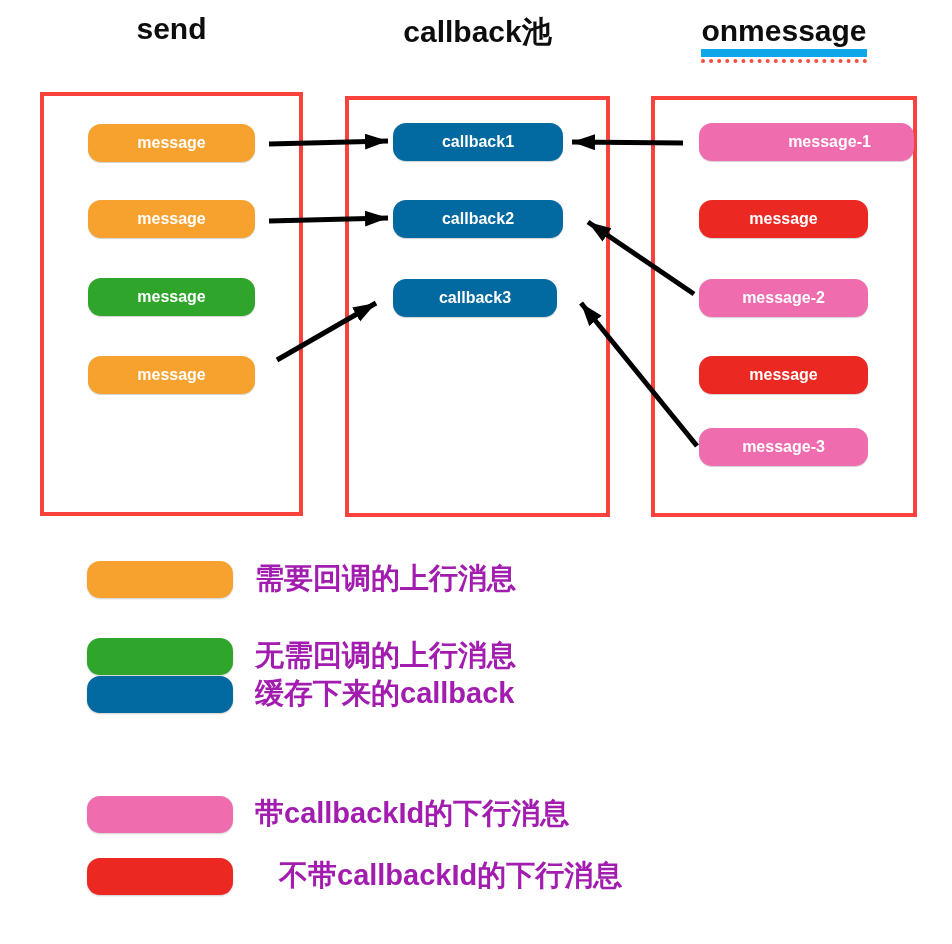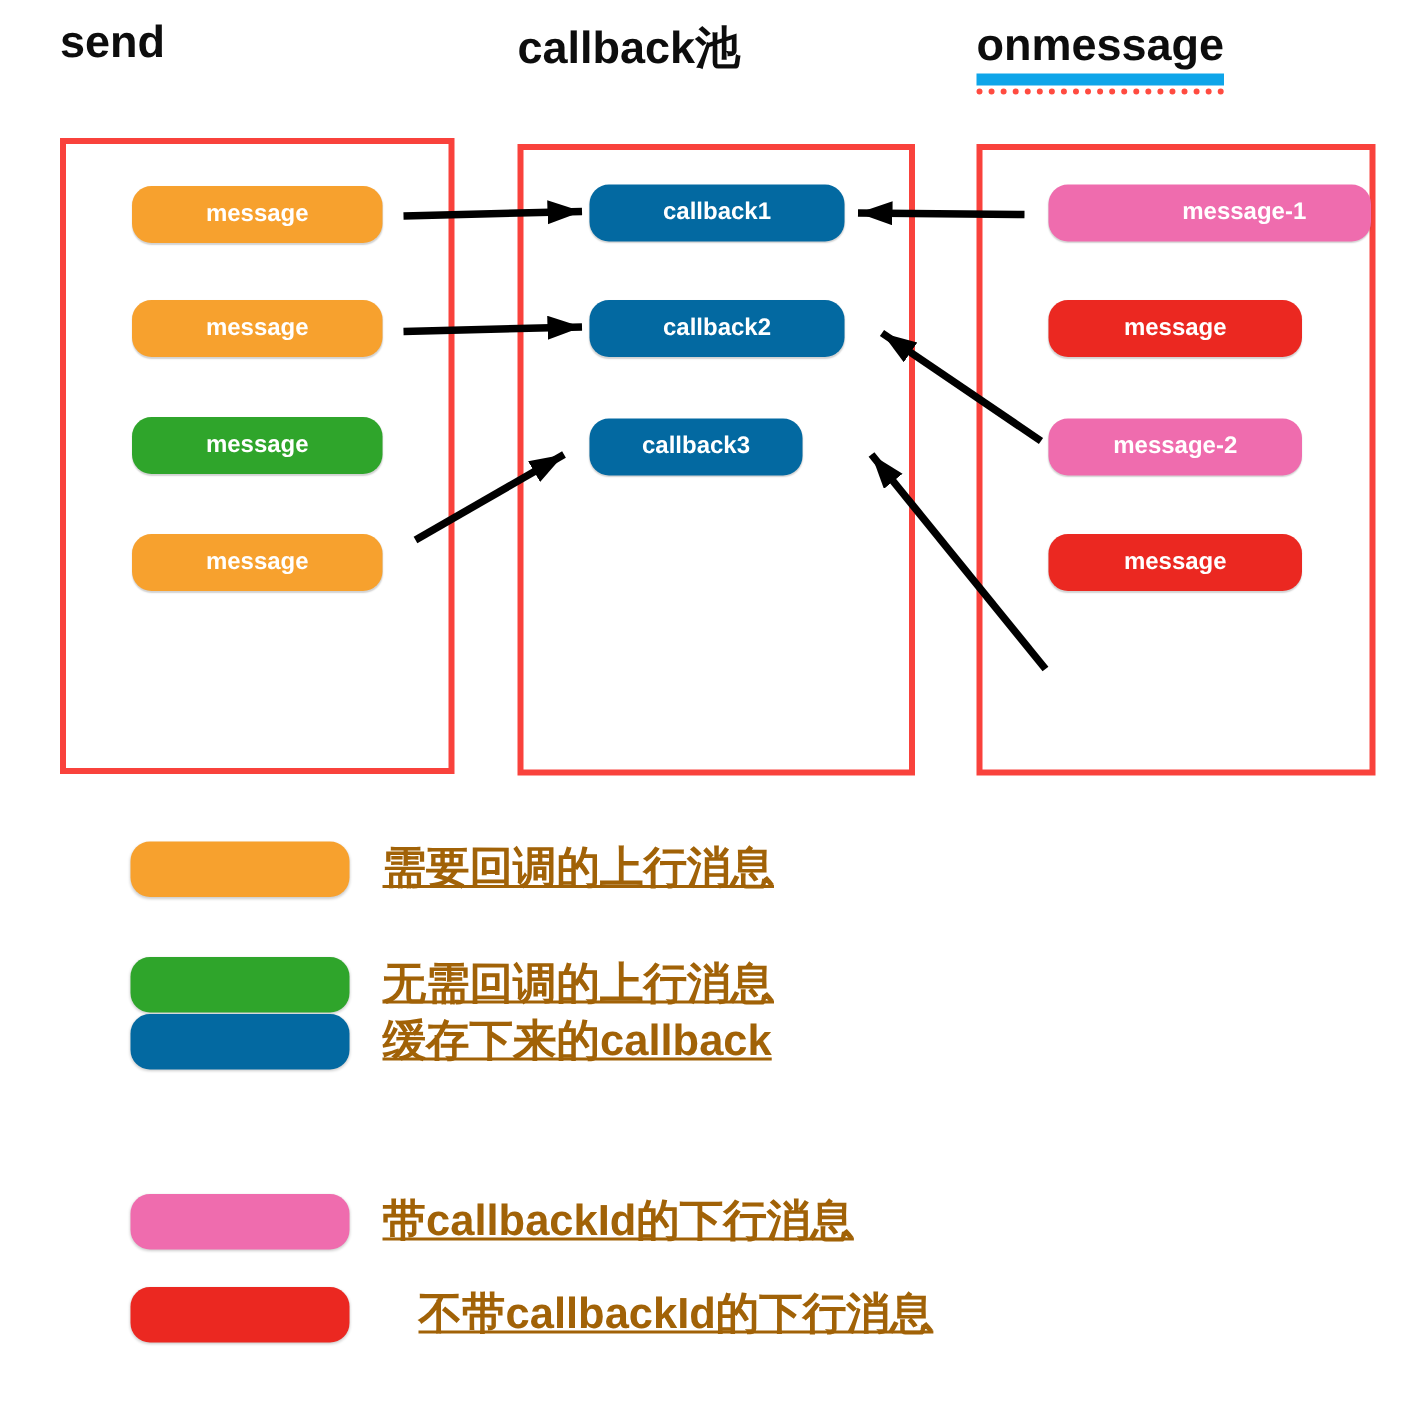--- a/index.html
+++ b/index.html
@@ -1,21 +1,21 @@
 <!DOCTYPE html>
 <html><head>
 <meta charset="utf-8">
 <style>
   html,body{margin:0;padding:0;background:#ffffff;}
   .canvas{
     position:relative;width:952px;height:944px;background:#ffffff;
     font-family:"Liberation Sans","DejaVu Sans",sans-serif;overflow:hidden;
   }
   .col-title{
-    position:absolute;top:12px;
+    position:absolute;top:12px;text-align:center;
     font-size:30px;font-weight:bold;color:#0d0d0d;
   }
   .u-red-dots{display:inline-block;border-bottom:4px dotted #ff4b40;padding-bottom:2px;}
   .u-black{display:inline-block;border-bottom:8px solid #0ea5e9;padding-bottom:1px;}
   .frame{position:absolute;border:4px solid #f9423c;background:transparent;}
   .pill{
     position:absolute;height:38px;border-radius:13px;
     display:flex;align-items:center;justify-content:center;
     color:#ffffff;font-weight:bold;font-size:16px;
     box-shadow:0 1px 1px rgba(0,0,0,0.18);
@@ -24,21 +24,21 @@
   .green{background:#2fa52b;}
   .blue{background:#0369a1;}
   .pink{background:#ef6cae;}
   .red{background:#eb2821;}
   .arrows{position:absolute;left:0;top:0;pointer-events:none;}
   .legend-row{position:absolute;left:87px;display:flex;align-items:center;}
   .swatch{
     width:146px;height:37px;border-radius:13px;flex:0 0 auto;
     box-shadow:0 1px 2px rgba(0,0,0,0.2);
   }
-  .legend-label{margin-left:22px;font-size:29px;font-weight:bold;color:#a16207;white-space:nowrap;text-decoration:underline;}
+  .legend-label{margin-left:22px;font-size:29px;font-weight:bold;color:#a21caf;white-space:nowrap;}
 </style>
 </head>
 <body>
 
 <div class="canvas">
 
   <div class="col-title" style="left:40px;width:263px;">send</div>
   <div class="col-title" style="left:345px;width:265px;">callback池</div>
   <div class="col-title" style="left:651px;width:266px;top:14px;">
     <span class="u-red-dots"><span class="u-black">onmessage</span></span>
@@ -48,26 +48,27 @@
   <div class="frame" style="left:345px;top:96px;width:257px;height:413px;"></div>
   <div class="frame" style="left:651px;top:96px;width:258px;height:413px;"></div>
 
   <div class="pill orange" style="left:88px;top:124px;width:167px;">message</div>
   <div class="pill orange" style="left:88px;top:200px;width:167px;">message</div>
   <div class="pill green" style="left:88px;top:278px;width:167px;">message</div>
   <div class="pill orange" style="left:88px;top:356px;width:167px;">message</div>
 
   <div class="pill blue" style="left:393px;top:123px;width:170px;">callback1</div>
   <div class="pill blue" style="left:393px;top:200px;width:170px;">callback2</div>
-  <div class="pill blue" style="left:393px;top:279px;width:142px;">callback3</div>
+  <div class="pill blue" style="left:393px;top:279px;width:164px;">callback3</div>
 
   <div class="pill pink" style="left:699px;top:123px;width:169px;padding-left:46px;">message-1</div>
   <div class="pill red" style="left:699px;top:200px;width:169px;">message</div>
   <div class="pill pink" style="left:699px;top:279px;width:169px;">message-2</div>
   <div class="pill red" style="left:699px;top:356px;width:169px;">message</div>
+  <div class="pill pink" style="left:699px;top:428px;width:169px;">message-3</div>
 
   <svg class="arrows" width="952" height="944" viewBox="0 0 952 944">
     <defs>
       <marker id="ah" markerUnits="userSpaceOnUse" markerWidth="26" markerHeight="18" refX="23" refY="8" orient="auto">
         <path d="M0,0 L23,8 L0,16 Z" fill="#000000"></path>
       </marker>
     </defs>
     <line x1="269" y1="144" x2="388" y2="141" stroke="#000" stroke-width="5" marker-end="url(#ah)"></line>
     <line x1="269" y1="221" x2="388" y2="218" stroke="#000" stroke-width="5" marker-end="url(#ah)"></line>
     <line x1="277" y1="360" x2="376" y2="303" stroke="#000" stroke-width="5" marker-end="url(#ah)"></line>

